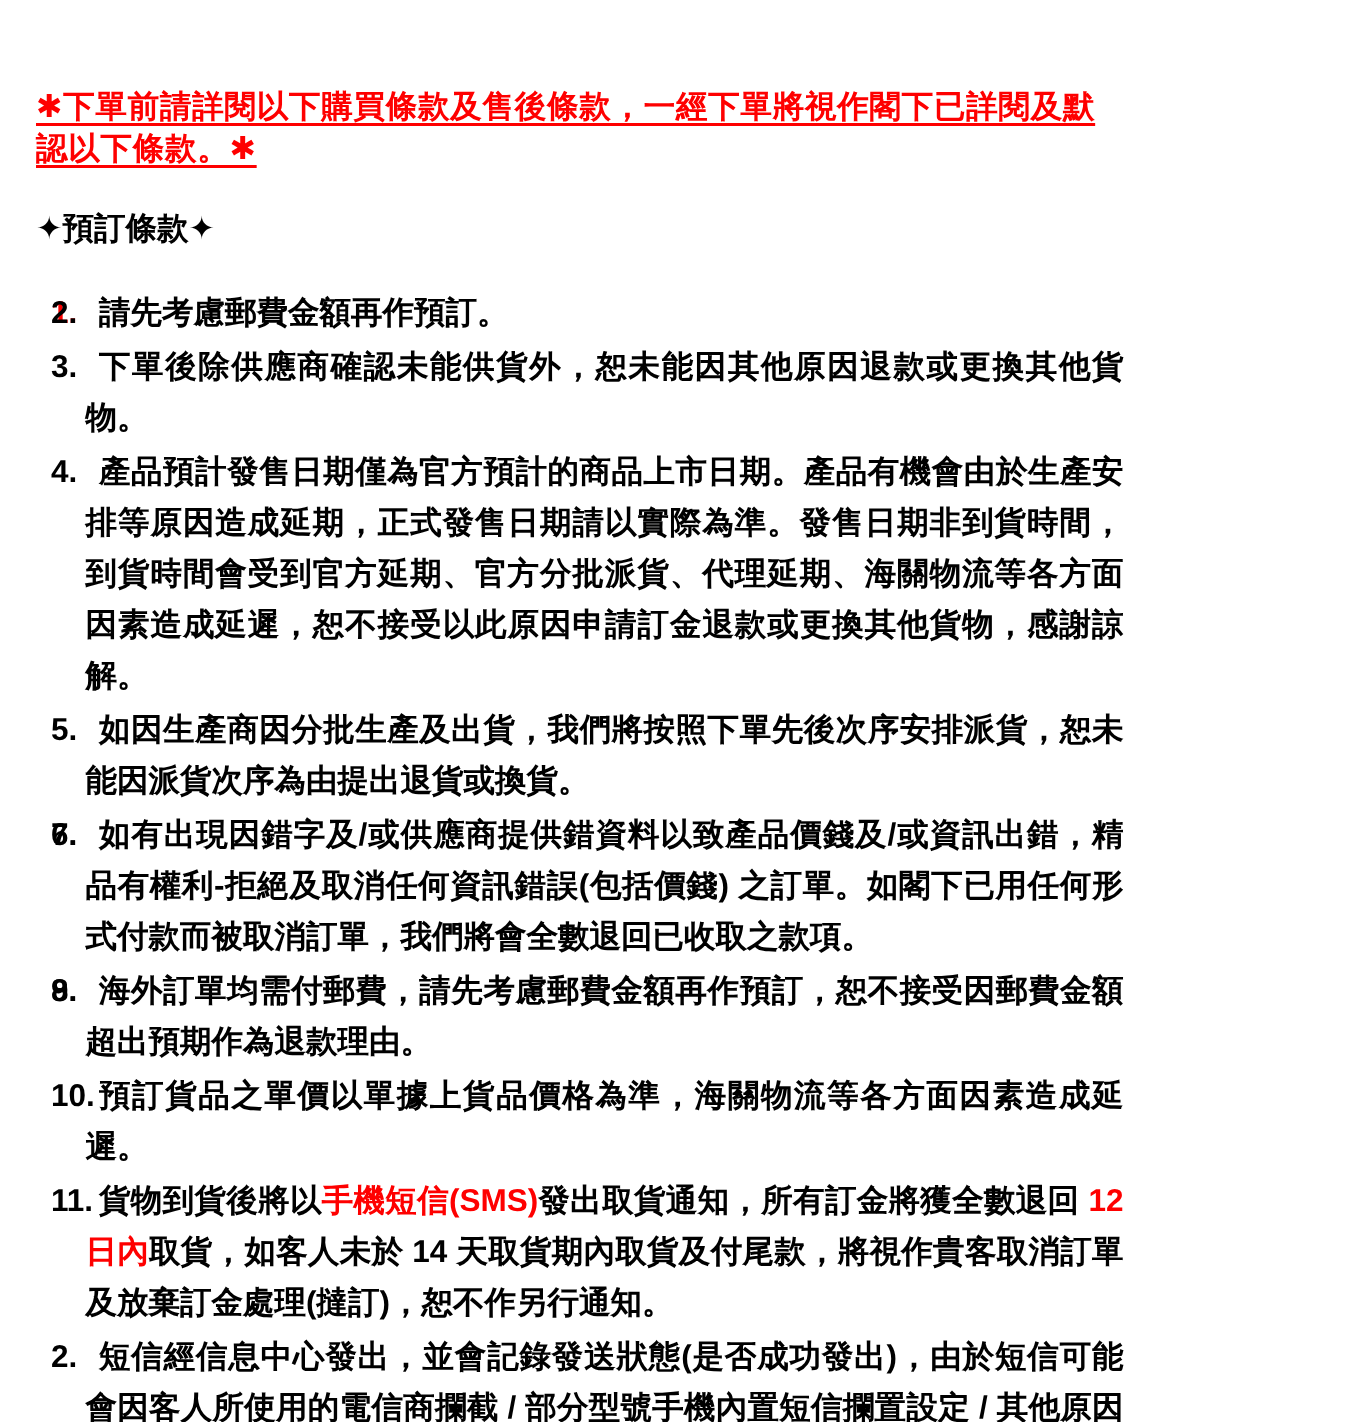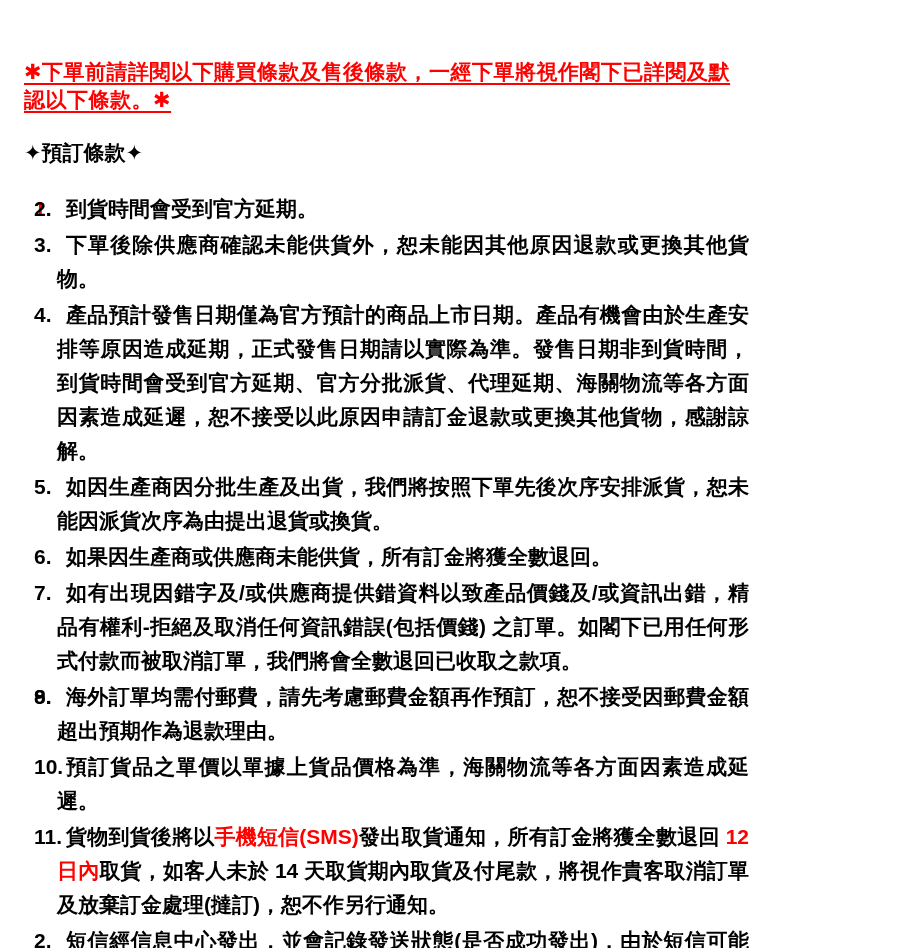--- a/index.html
+++ b/index.html
@@ -73,41 +73,40 @@
   </div>
 
   <div class="terms">
 
     <div class="term red">
       <span class="num">1.</span>
     </div>
 
     <div class="term">
       <span class="num">2.</span>
-      <span>到貨時間會受到官方延期。</span>
+      <span>請先考慮郵費金額再作預訂。</span>
     </div>
 
     <div class="term">
       <span class="num">3.</span>
       <span>下單後除供應商確認未能供貨外，恕未能因其他原因退款或更換其他貨物。</span>
     </div>
 
     <div class="term">
       <span class="num">4.</span>
       <span>產品預計發售日期僅為官方預計的商品上市日期。產品有機會由於生產安排等原因造成延期，正式發售日期請以實際為準。發售日期非到貨時間，到貨時間會受到官方延期、官方分批派貨、代理延期、海關物流等各方面因素造成延遲，恕不接受以此原因申請訂金退款或更換其他貨物，感謝諒解。</span>
     </div>
 
     <div class="term">
       <span class="num">5.</span>
       <span>如因生產商因分批生產及出貨，我們將按照下單先後次序安排派貨，恕未能因派貨次序為由提出退貨或換貨。</span>
     </div>
 
     <div class="term">
       <span class="num">6.</span>
-      <span>如果因生產商或供應商未能供貨，所有訂金將獲全數退回。</span>
     </div>
 
     <div class="term">
       <span class="num">7.</span>
       <span>如有出現因錯字及/或供應商提供錯資料以致產品價錢及/或資訊出錯，精品有權利-拒絕及取消任何資訊錯誤(包括價錢) 之訂單。如閣下已用任何形式付款而被取消訂單，我們將會全數退回已收取之款項。</span>
     </div>
 
     <div class="term">
       <span class="num">8.</span>
     </div>

